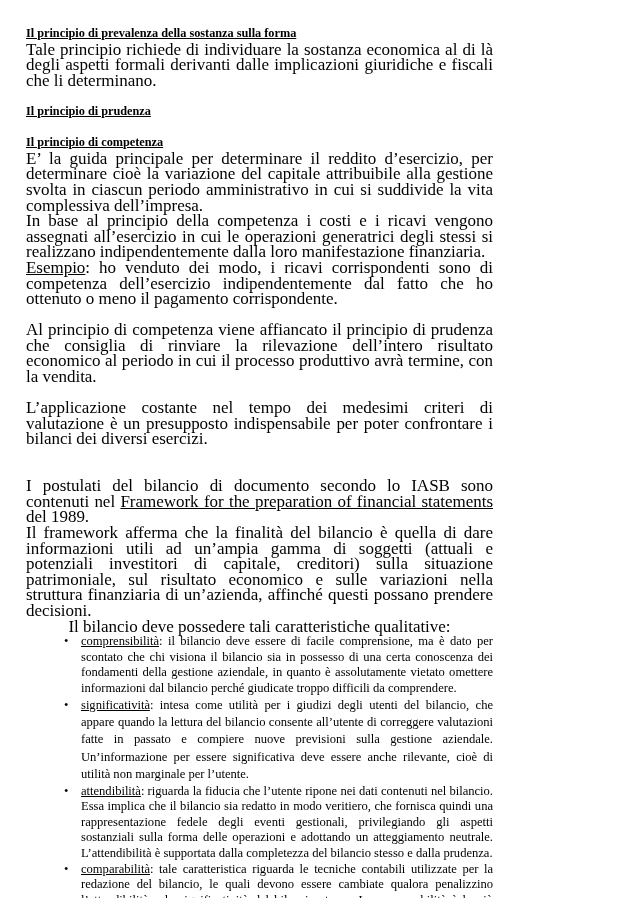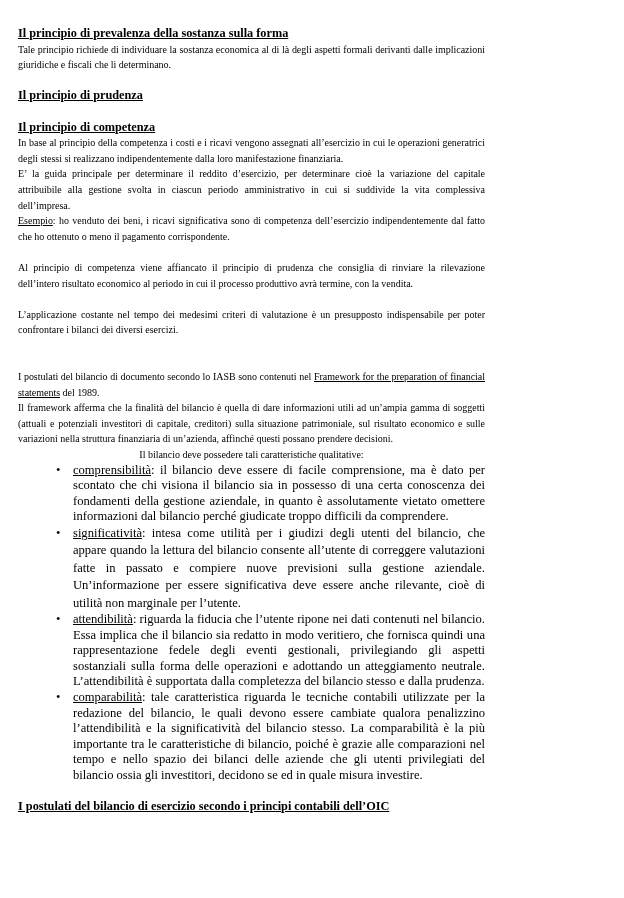--- a/index.html
+++ b/index.html
@@ -12,32 +12,33 @@
     height: 898px;
     font-family: "Liberation Serif", "DejaVu Serif", serif;
     color: #000000;
     overflow: hidden;
   }
   .page {
     box-sizing: border-box;
     width: 502px;
     height: 898px;
     padding: 26px 17px 0 18px;
+    margin-left: 8px;
   }
   h2.heading {
     font-size: 12.3px;
     line-height: 15.6px;
     font-weight: bold;
     text-decoration: underline;
     margin: 0;
     padding: 0;
     letter-spacing: -0.02px;
   }
   p.para {
-    font-size: 10px;
+    font-size: 17px;
     line-height: 15.6px;
     margin: 0;
     padding: 0;
     text-align: justify;
     text-justify: inter-word;
     letter-spacing: -0.02px;
   }
   p.para.nojust {
     text-align: center;
   }
@@ -88,23 +89,23 @@
   <h2 class="heading">Il principio di prevalenza della sostanza sulla forma</h2>
   <p class="para">Tale principio richiede di individuare la sostanza economica al di là degli aspetti formali derivanti dalle implicazioni giuridiche e fiscali che li determinano.</p>
 
   <div class="spacer"></div>
 
   <h2 class="heading">Il principio di prudenza</h2>
 
   <div class="spacer"></div>
 
   <h2 class="heading">Il principio di competenza</h2>
+  <p class="para">E’ la guida principale per determinare il reddito d’esercizio, per determinare cioè la variazione del capitale attribuibile alla gestione svolta in ciascun periodo amministrativo in cui si suddivide la vita complessiva dell’impresa.</p>
   <p class="para">In base al principio della competenza i costi e i ricavi vengono assegnati all’esercizio in cui le operazioni generatrici degli stessi si realizzano indipendentemente dalla loro manifestazione finanziaria.</p>
-  <p class="para">E’ la guida principale per determinare il reddito d’esercizio, per determinare cioè la variazione del capitale attribuibile alla gestione svolta in ciascun periodo amministrativo in cui si suddivide la vita complessiva dell’impresa.</p>
-  <p class="para"><span class="lead">Esempio</span><span>: ho venduto dei beni, i ricavi significativa sono di competenza dell’esercizio indipendentemente dal fatto che ho ottenuto o meno il pagamento corrispondente.</span></p>
+  <p class="para"><span class="lead">Esempio</span><span>: ho venduto dei modo, i ricavi corrispondenti sono di competenza dell’esercizio indipendentemente dal fatto che ho ottenuto o meno il pagamento corrispondente.</span></p>
 
   <div class="spacer"></div>
 
   <p class="para">Al principio di competenza viene affiancato il principio di prudenza che consiglia di rinviare la rilevazione dell’intero risultato economico al periodo in cui il processo produttivo avrà termine, con la vendita.</p>
 
   <div class="spacer"></div>
 
   <p class="para">L’applicazione costante nel tempo dei medesimi criteri di valutazione è un presupposto indispensabile per poter confrontare i bilanci dei diversi esercizi.</p>
 
   <div class="spacer big"></div>

